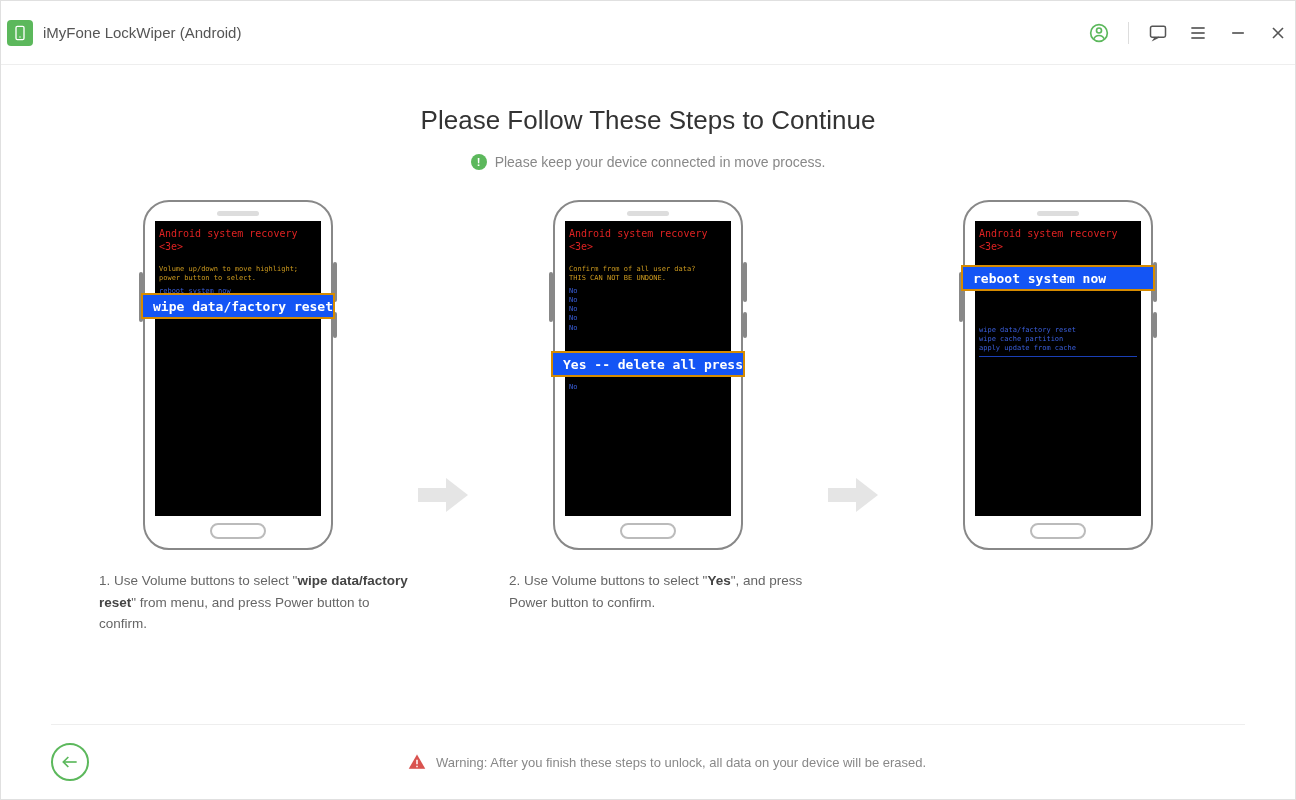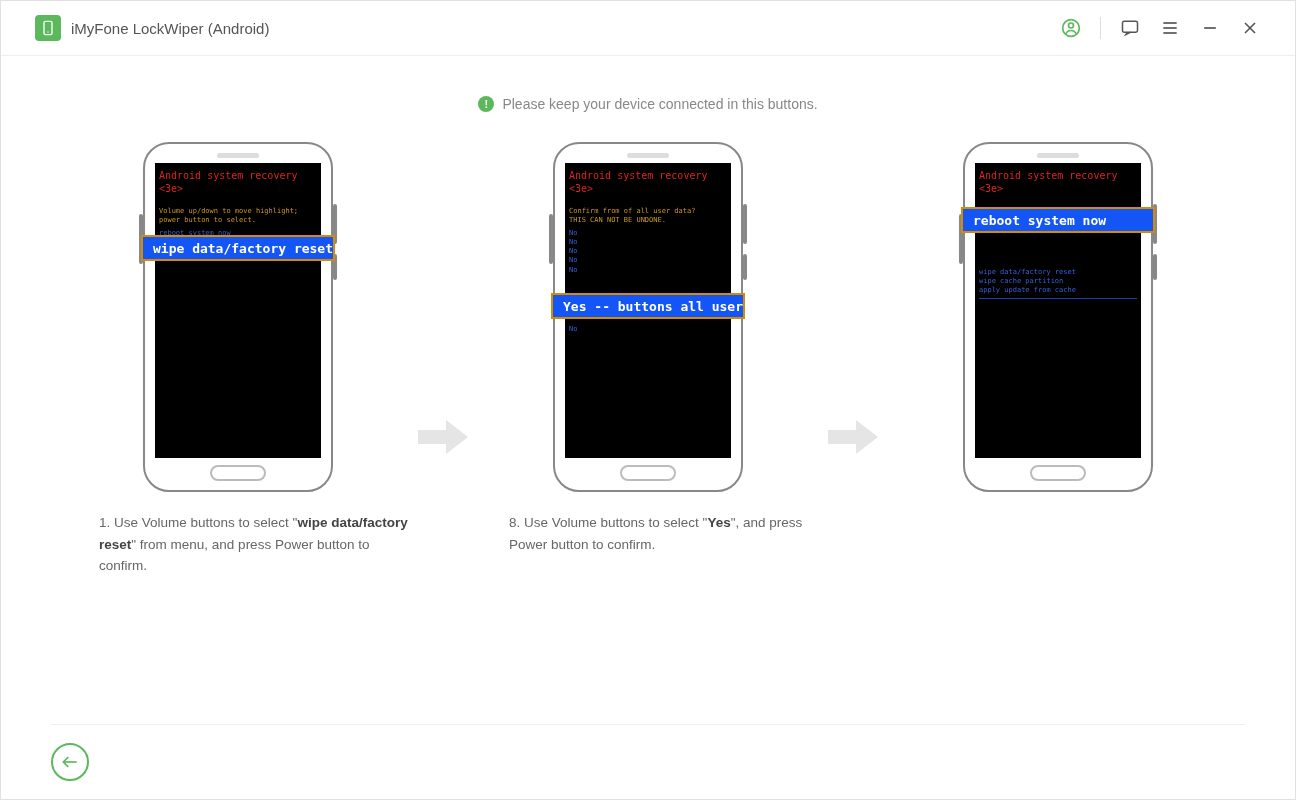--- a/index.html
+++ b/index.html
@@ -1,18 +1,18 @@
 <!DOCTYPE html>
 <html><head>
 <meta charset="utf-8">
 <style>
 *{margin:0;padding:0;box-sizing:border-box;}
 body{font-family:-apple-system,BlinkMacSystemFont,"Segoe UI",Arial,sans-serif;background:#fff;width:1296px;height:800px;overflow:hidden;}
 .window{width:100%;height:100%;display:flex;flex-direction:column;border:1px solid #e0e0e0;}
-.titlebar{height:55px;display:flex;align-items:center;padding:0 34px;border-bottom:1px solid #eee;}
+.titlebar{height:64px;display:flex;align-items:center;padding:0 6px;border-bottom:1px solid #eee;}
 .logo{width:26px;height:26px;background:#5cb85c;border-radius:4px;display:flex;align-items:center;justify-content:center;margin-right:10px;}
 .logo svg{width:16px;height:16px;fill:#fff;}
 .app-title{font-size:15px;color:#555;font-weight:400;}
 .titlebar-spacer{flex:1;}
 .titlebar-controls{display:flex;align-items:center;gap:18px;}
 .titlebar-controls .divider{width:1px;height:22px;background:#ddd;}
 .tb-btn{width:22px;height:22px;display:flex;align-items:center;justify-content:center;cursor:pointer;color:#555;}
 .tb-btn svg{width:20px;height:20px;}
 .account-icon svg{stroke:#5cb85c;fill:none;stroke-width:2;}
 .content{flex:1;display:flex;flex-direction:column;align-items:center;padding:40px 50px 0;position:relative;}
@@ -90,23 +90,24 @@
       <div class="tb-btn">
         <svg viewBox="0 0 24 24" stroke="#555" stroke-width="2">
             <line x1="6" y1="6" x2="18" y2="18"></line>
             <line x1="18" y1="6" x2="6" y2="18"></line>
           </svg>
       </div>
     </div>
   </div>
 
   <div class="content">
+    <div class="main-title">Please Follow These Steps to Continue</div>
     <div class="subtitle">
       <span class="info-icon">!</span>
-      <span>Please keep your device connected in this buttons.</span>
+      <span>Please keep your device connected in move process.</span>
     </div>
 
     <div class="steps-row">
 
       <div class="step">
         <div class="phone">
           <div class="phone-side s1"></div>
             <div class="phone-side s2"></div>
             <div class="phone-side-l"></div>
           <div class="phone-speaker"></div>
@@ -139,27 +140,27 @@
           <div class="phone-speaker"></div>
           <div class="screen">
             <div class="rec-header">Android system recovery &lt;3e&gt;</div>
             <div class="rec-yellow" style="white-space:pre-line;">Confirm from of all user data?
   THIS CAN NOT BE UNDONE.</div>
             <div class="rec-blue" style="white-space:pre-line;">No
 No
 No
 No
 No</div>
-            <div class="hl-strip hl2">Yes -- buttons all user</div>
+            <div class="hl-strip hl2">Yes -- delete all press</div>
             <div class="rec-blue" style="position:absolute;top:158px;left:4px;">No</div>
           </div>
           <div class="home-btn"></div>
         </div>
         <div class="step-text">
-          <span>8. Use Volume buttons to select "</span><b>Yes</b><span>", and press Power button to confirm.</span>
+          <span>2. Use Volume buttons to select "</span><b>Yes</b><span>", and press Power button to confirm.</span>
         </div>
       </div>
 
       <div class="arrow">
         <svg viewBox="0 0 50 34">
             <path d="M0 10h28V0l22 17L28 34V24H0z"></path>
           </svg>
       </div>
 
       <div class="step">
@@ -181,15 +182,26 @@
       </div>
     </div>
 
     <div class="footer">
       <div class="back-btn">
         <svg viewBox="0 0 24 24">
             <line x1="20" y1="12" x2="4" y2="12"></line>
             <polyline points="10 18 4 12 10 6"></polyline>
           </svg>
       </div>
+      <div class="warning">
+        <span class="warn-icon">
+          <svg viewBox="0 0 24 24">
+              <path d="M12 2L1 21h22L12 2zm0 6v6m0 2v2" stroke="#fff" stroke-width="1.5"></path>
+              <path d="M12 2L1 21h22L12 2z"></path>
+              <rect x="11" y="9" width="2" height="6" fill="#fff"></rect>
+              <rect x="11" y="17" width="2" height="2" fill="#fff"></rect>
+            </svg>
+        </span>
+        <span>Warning: After you finish these steps to unlock, all data on your device will be erased.</span>
+      </div>
     </div>
   </div>
 </div>
 
 </body></html>

